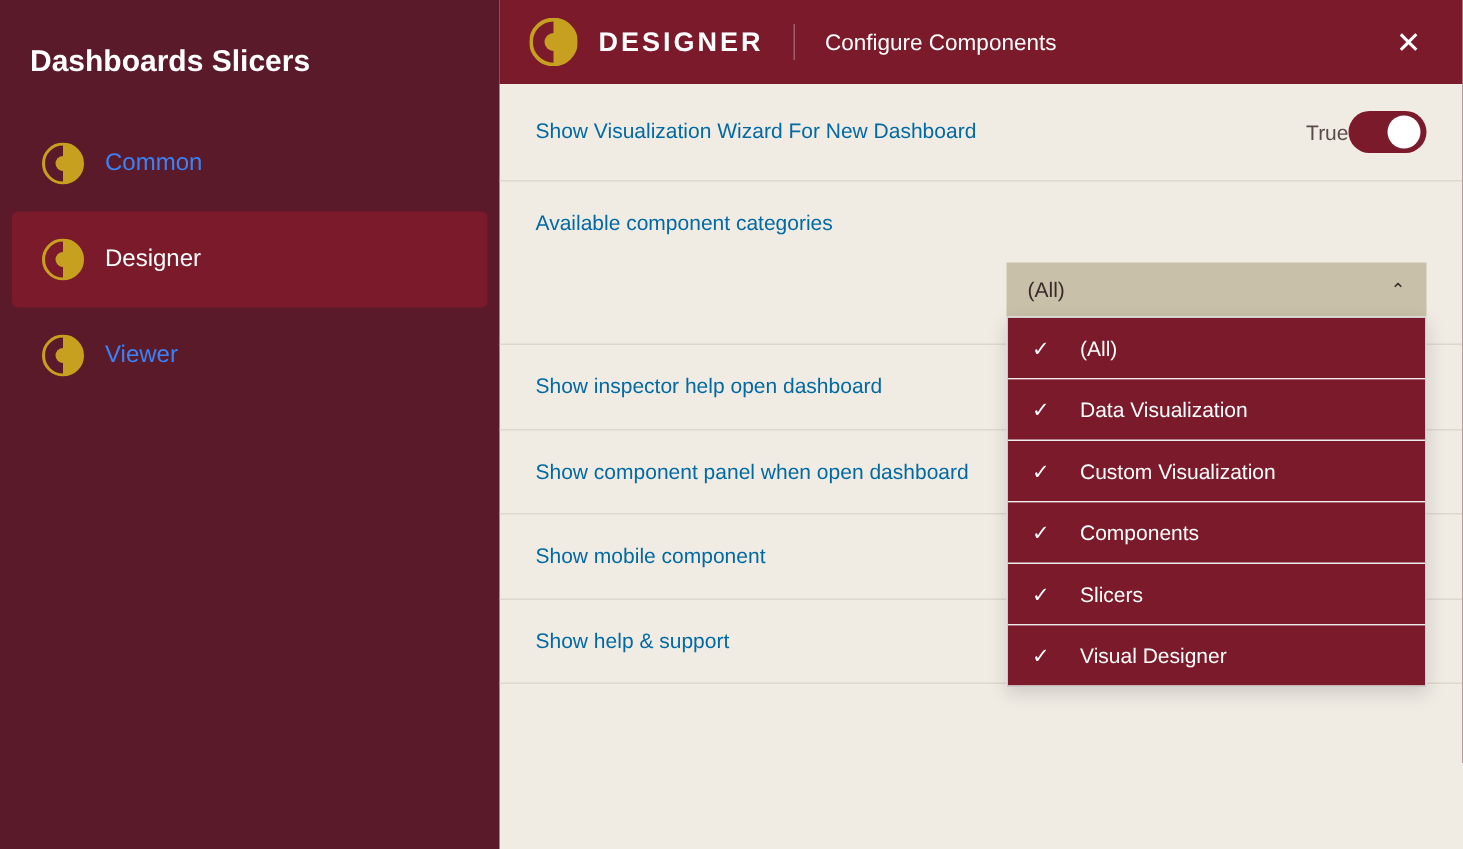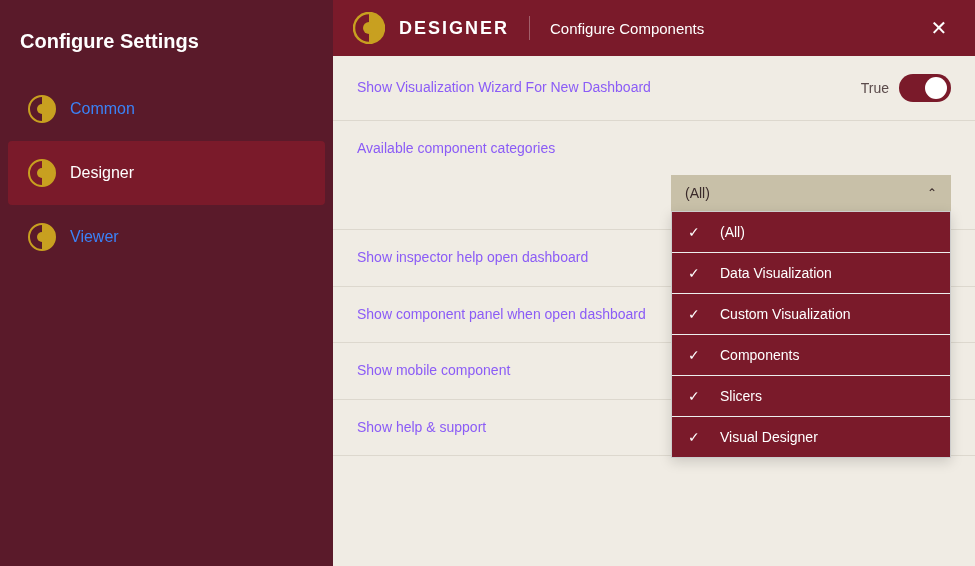--- a/index.html
+++ b/index.html
@@ -110,30 +110,29 @@
     }
     .setting-row {
       display: flex;
       align-items: center;
       padding: 18px 24px;
       border-bottom: 1px solid #ddd8ce;
       gap: 16px;
     }
     .setting-label {
       flex: 1;
-      color: #8b5cf6;
+      color: #0369a1;
       font-size: 14px;
       line-height: 1.4;
     }
 
     
     .toggle-container {
       display: flex;
       align-items: center;
-      gap: 10px;
       text-align: right;
     }
     .toggle-label {
       color: #5a4a4a;
       font-size: 14px;
     }
     .toggle {
       position: relative;
       width: 52px;
       height: 28px;
@@ -218,21 +217,21 @@
       overflow-y: auto;
     }
     .dropdown-list::-webkit-scrollbar { width: 8px; }
     .dropdown-list::-webkit-scrollbar-track { background: #f0f0f0; }
     .dropdown-list::-webkit-scrollbar-thumb { background: #aaa; border-radius: 4px; }
   </style>
 </head>
 <body>
 
 <div class="sidebar">
-  <div class="sidebar-title">Configure Settings</div>
+  <div class="sidebar-title">Dashboards Slicers</div>
 
   <div class="sidebar-item">
     <svg class="sidebar-icon" viewBox="0 0 28 28">
       <circle cx="14" cy="14" r="13" fill="none" stroke="#c8a020" stroke-width="2"></circle>
       <path d="M14 1 A13 13 0 0 1 14 27" fill="#c8a020"></path>
       <circle cx="14" cy="14" r="5" fill="#c8a020"></circle>
     </svg>
     <span>Common</span>
   </div>
 

